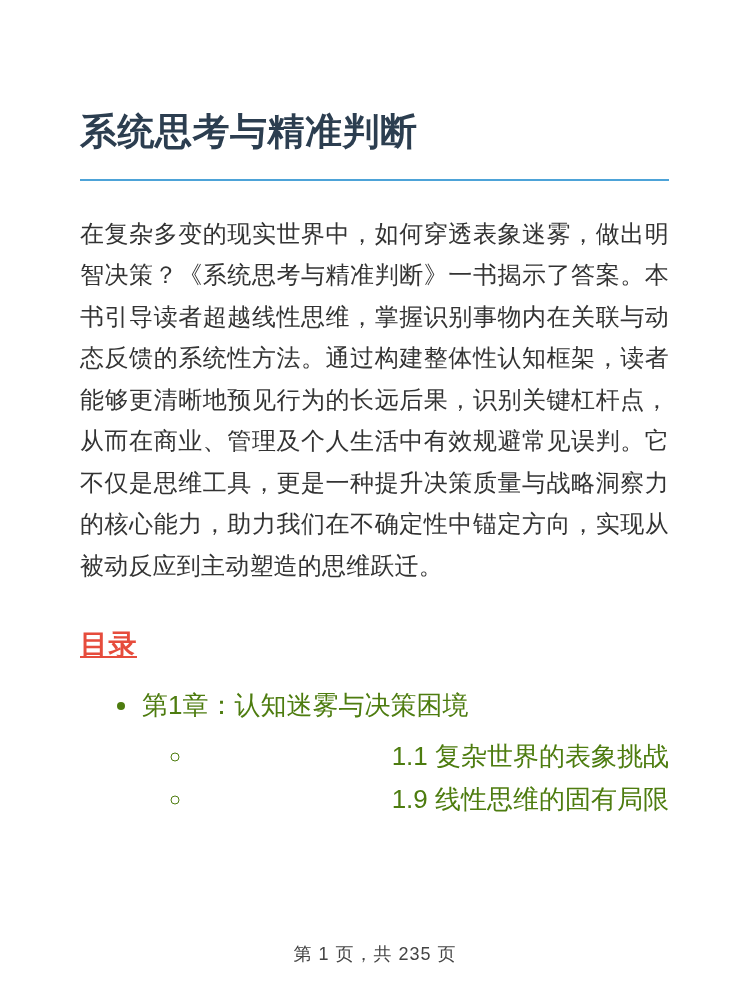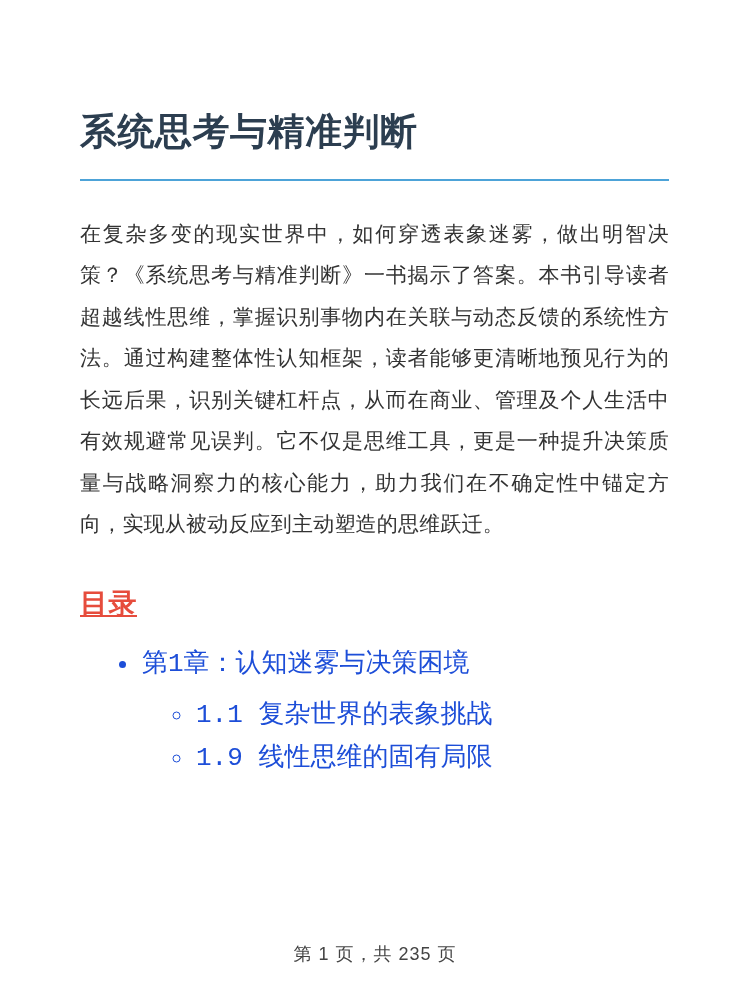--- a/index.html
+++ b/index.html
@@ -35,46 +35,46 @@
   h2.section-heading {
     margin: 39px 0 0 0;
     font-size: 28px;
     line-height: 1.0;
     font-weight: bold;
     color: #e64c3c;
     letter-spacing: 0.5px;
   }
   p.abstract-body {
     margin: 32px 0 12px 0;
-    font-size: 21px;
+    font-size: 24px;
     line-height: 41.5px;
     text-align: justify;
     color: #333333;
     letter-spacing: 0.2px;
   }
   h2.toc-heading {
     margin: 45px 0 0 0;
     text-decoration: underline;
   }
   ul.toc-list {
     margin: 30px 0 0 0;
     padding: 0 0 0 60px;
     list-style-type: disc;
     font-size: 26px;
-    color: #1d4ed8;
-    font-family: Liberation Mono, monospace;
+    color: #4d7c0f;
   }
   ul.toc-list > li {
     line-height: 32px;
     padding-left: 2px;
   }
   ul.toc-sublist {
     margin: 20px 0 0 0;
     padding: 0 0 0 52px;
     list-style-type: circle;
+    text-align: right;
   }
   ul.toc-sublist > li {
     line-height: 30px;
     margin-bottom: 13px;
     padding-left: 2px;
   }
   .page-footer {
     position: absolute;
     left: 0;
     right: 0;

